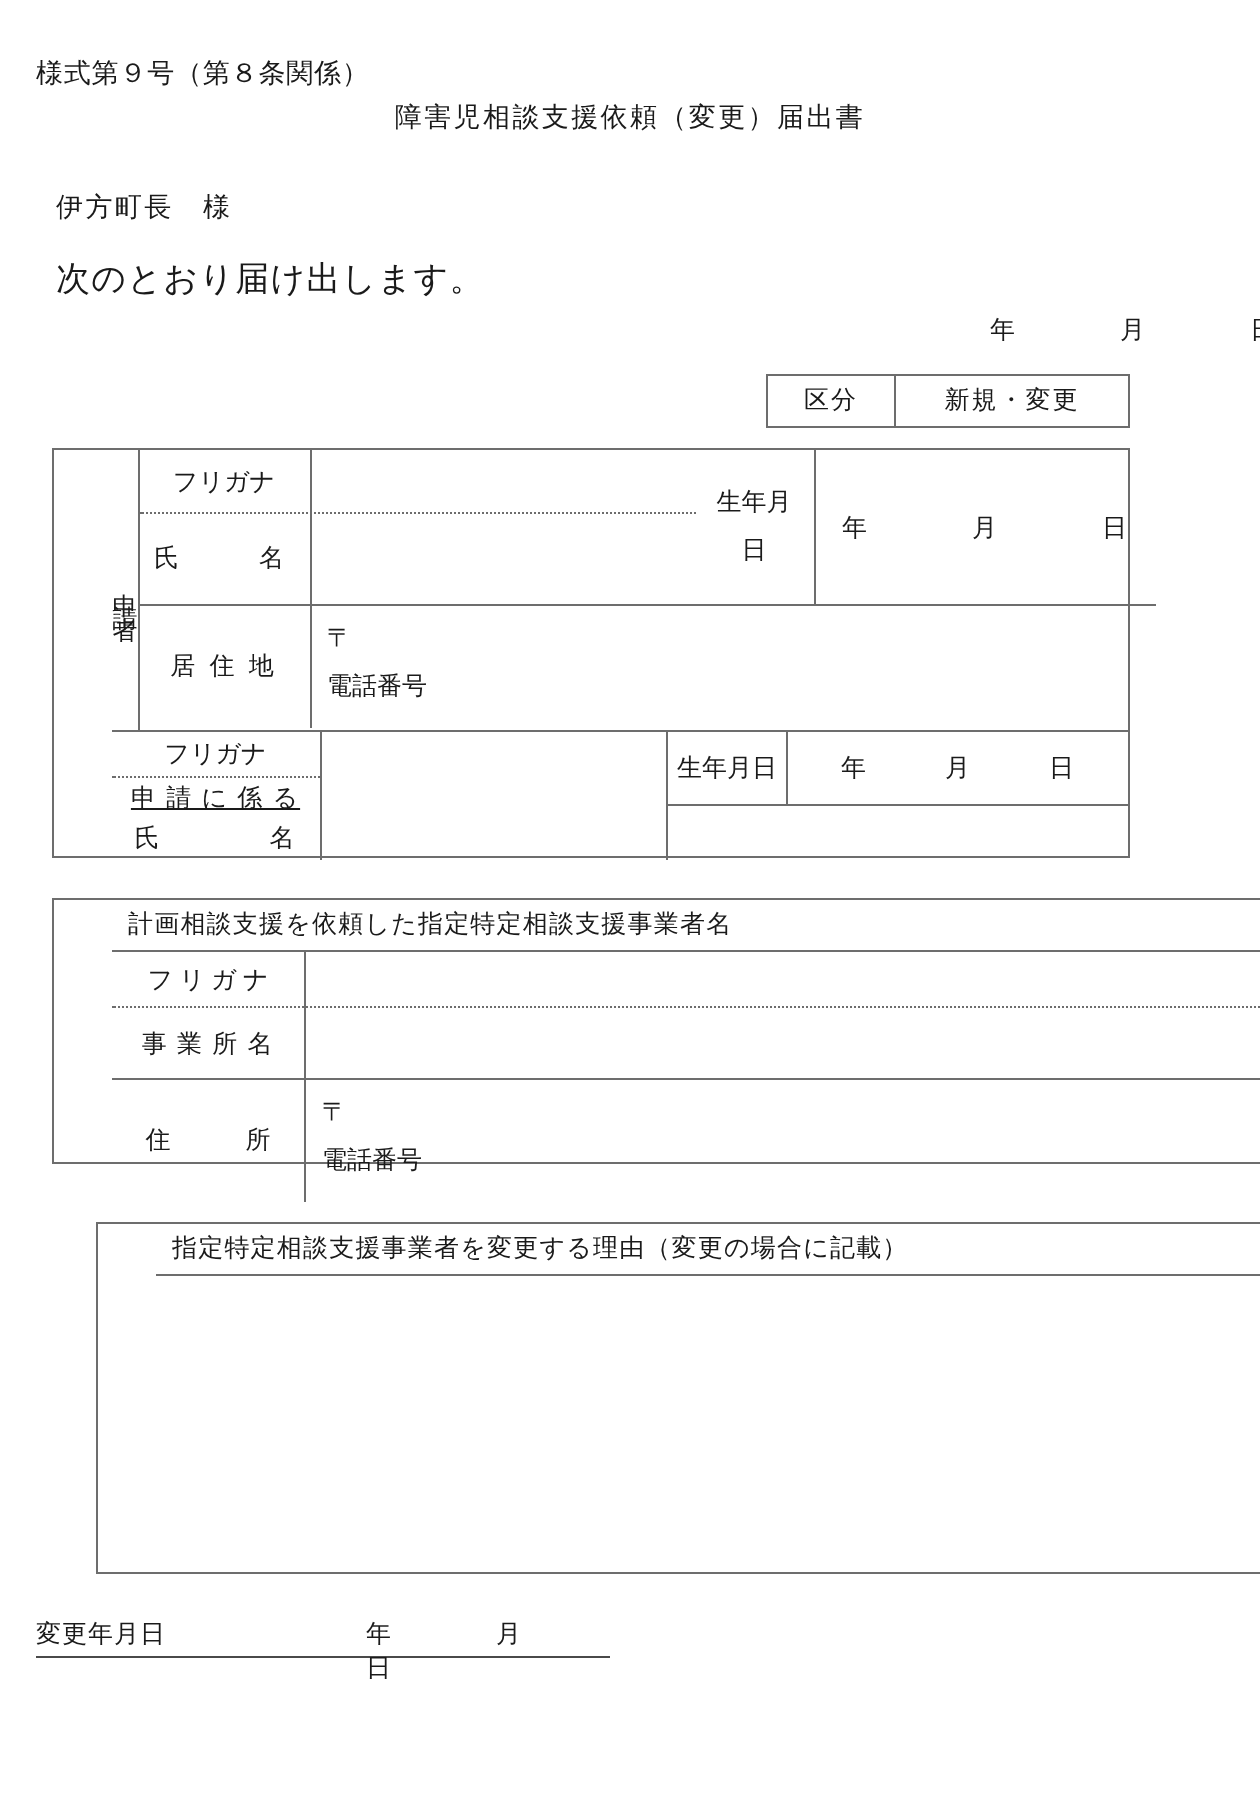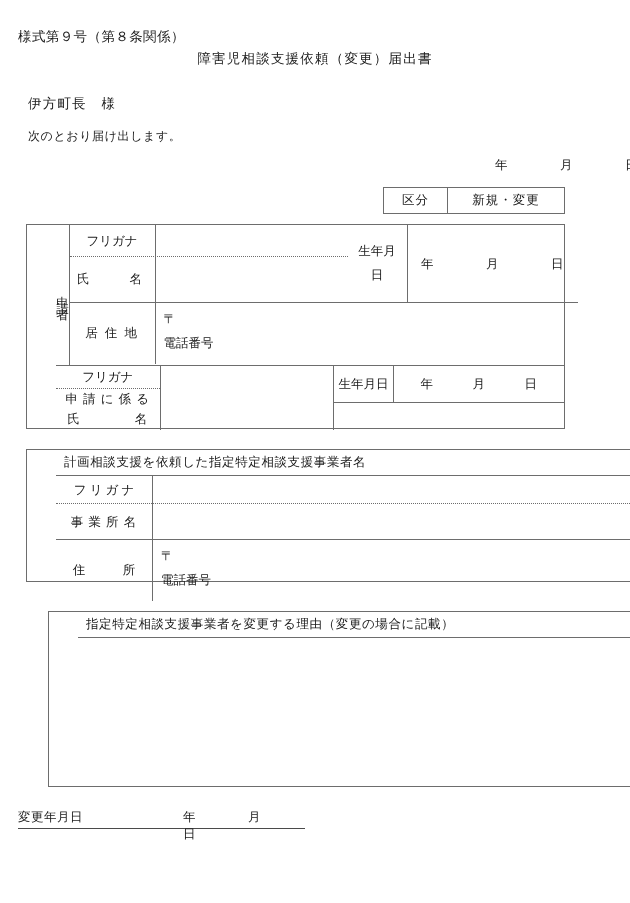--- a/index.html
+++ b/index.html
@@ -43,23 +43,22 @@
   }
   .addressee {
     left: 28px;
     top: 97px;
     font-size: 13.5px;
     letter-spacing: 1.2px;
   }
   .statement {
     left: 28px;
     top: 131px;
-    font-size: 12px;
+    font-size: 17px;
     letter-spacing: 0.6px;
-    font-family: Liberation Mono, monospace;
   }
   .topdate {
     left: 495px;
     top: 159px;
     font-size: 12.5px;
     letter-spacing: 0.5px;
   }
 
   
   #kubun-table {
@@ -256,21 +255,21 @@
       </div>
     </div>
 
     <div style="border-top:1px solid #6d6d6d;"></div>
 
     <div class="row" style="height:64px;">
 
       <div style="width:115px; display:flex; flex-direction:column; border-right:1px solid #6d6d6d;">
         <div class="cell ctr bdr-b-dot" style="height:23px;">フリガナ</div>
         <div style="height:41px; display:flex; flex-direction:column; justify-content:center; align-items:center;">
-          <span class="sp1" style="font-size:12.5px; line-height:1.55;">申 請 に 係 る</span>
+          <span class="sp1" style="font-size:12.5px; line-height:1.55;text-decoration:underline;">申 請 に 係 る</span>
           <span class="sp1" style="font-size:12.5px; line-height:1.55;">氏　　　　名</span>
         </div>
       </div>
 
       <div class="cell bdr-r" style="width:192px; height:64px; padding-left:6px;"></div>
 
       <div style="flex:1; display:flex; flex-direction:row; height:64px;gap:13px;">
         <div class="row bdr-b" style="height:37px;">
           <div class="cell ctr bdr-r ap-dob-col" style="height:37px;">生年月日</div>
           <div class="cell ctr ap-date-col" style="height:37px; letter-spacing:0.5px;">年　　　月　　　日</div>

